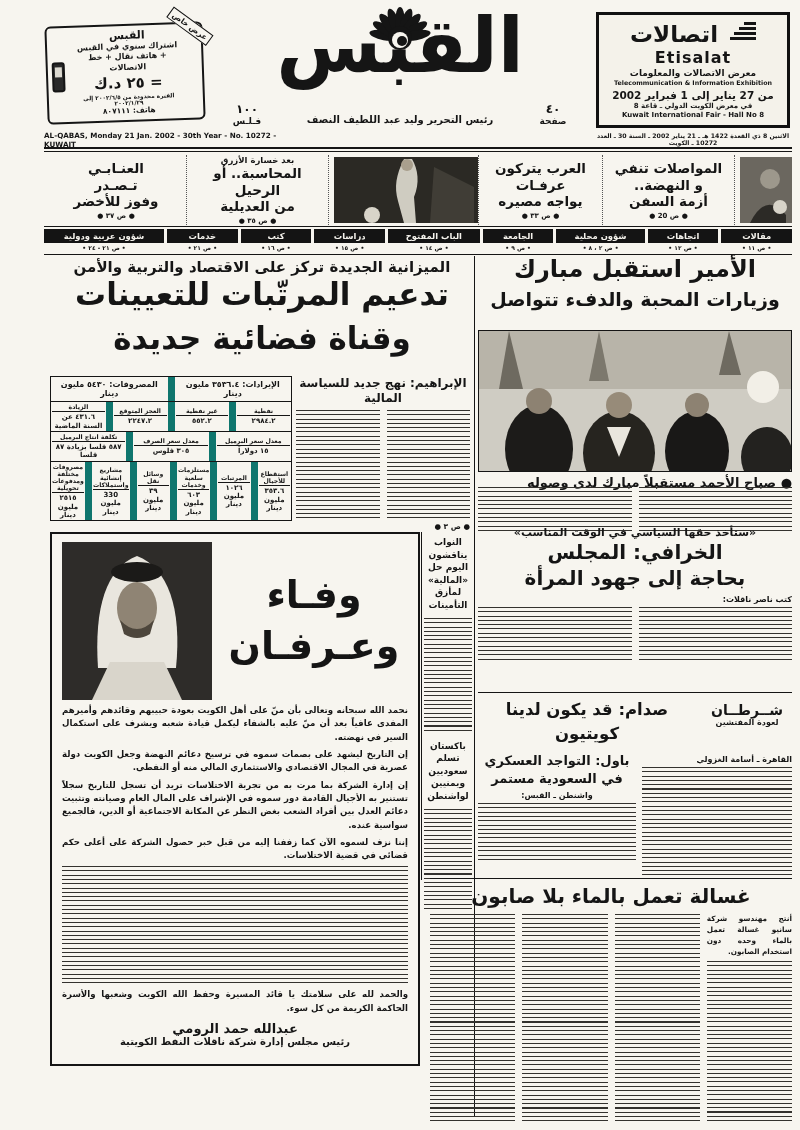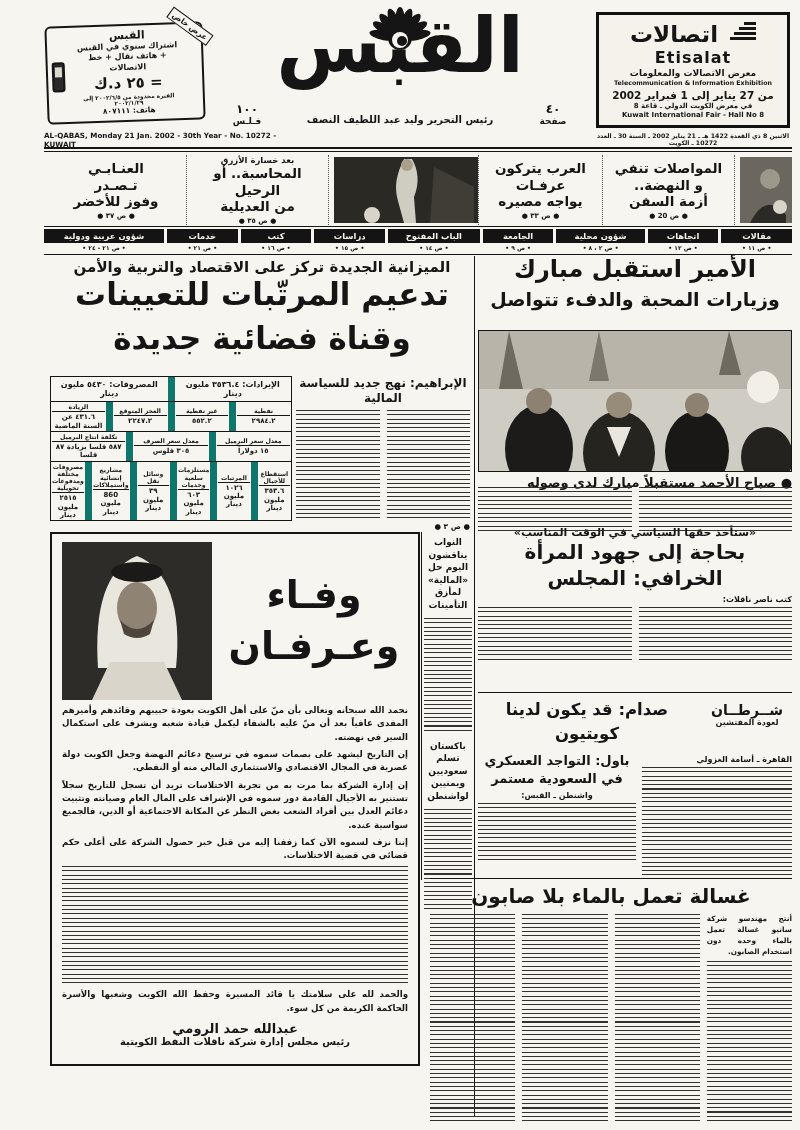--- a/index.html
+++ b/index.html
@@ -348,21 +348,21 @@
       <div class="bcell">
         <div class="blbl">مستلزمات سلعية وخدمات</div>
         <div class="bval">٦٠٣ مليون دينار</div>
       </div>
       <div class="bcell">
         <div class="blbl">وسائل نقل</div>
         <div class="bval">٣٩ مليون دينار</div>
       </div>
       <div class="bcell">
         <div class="blbl">مشاريع إنشائية واستملاكات</div>
-        <div class="bval">860 مليون دينار</div>
+        <div class="bval">330 مليون دينار</div>
       </div>
       <div class="bcell">
         <div class="blbl">مصروفات مختلفة ومدفوعات تحويلية</div>
         <div class="bval">٢٥١٥ مليون دينار</div>
       </div>
     </div>
   </div>
 
   <div class="abs ibrahim">
     <div class="ib-h">الإبراهيم: نهج جديد للسياسة المالية</div>
@@ -406,22 +406,22 @@
     <div class="nh">لمأزق التأمينات</div>
     <div class="ph" style="height:116px;margin:6px 0"></div>
     <div class="nh">باكستان تسلم</div>
     <div class="nh">سعوديين ويمنيين</div>
     <div class="nh">لواشنطن</div>
     <div class="ph" style="height:100px;margin:6px 0"></div>
   </div>
 
   <div class="abs khorafi">
     <div class="kh-kick">«ستأخذ حقها السياسي في الوقت المناسب»</div>
+    <div class="kh-h">الخرافي: المجلس</div>
     <div class="kh-h">بحاجة إلى جهود المرأة</div>
-    <div class="kh-h">الخرافي: المجلس</div>
     <div class="byline">كتب ناصر ناقلات:</div>
     <div class="cols">
       <div class="col ph" style="height:54px"></div>
       <div class="col ph" style="height:54px"></div>
     </div>
   </div>
 
   <div class="hline" style="left:478px;top:692px;width:314px;height:1px"></div>
 
   <div class="abs saddam">

